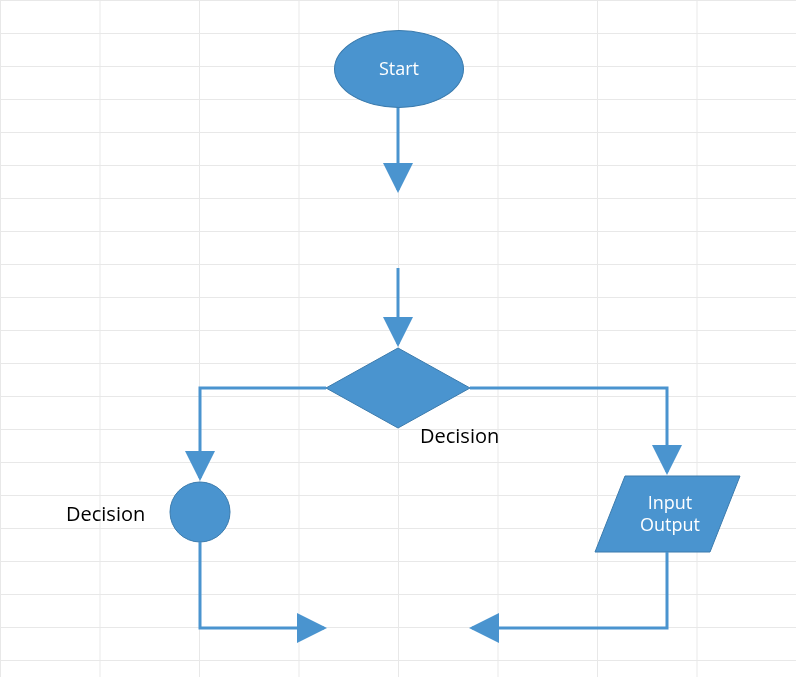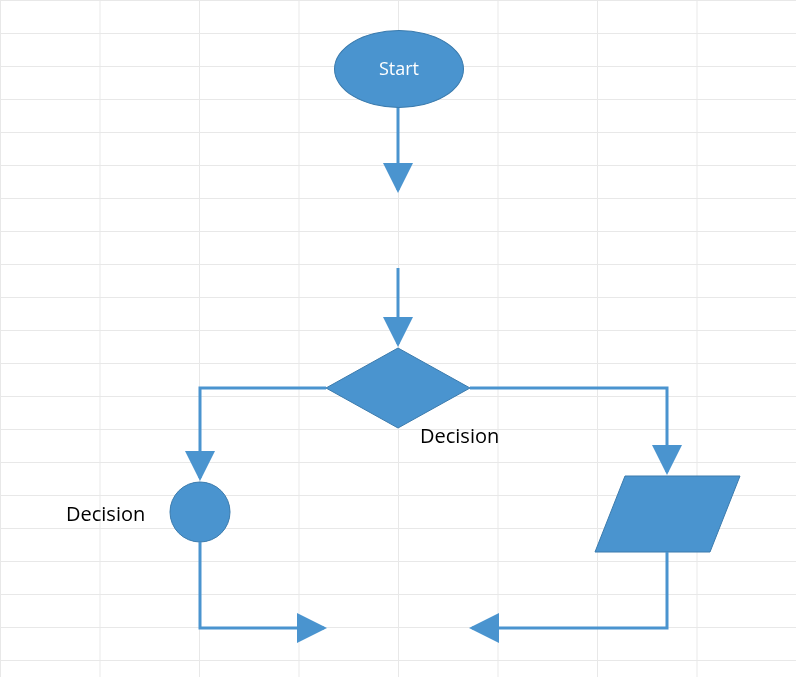--- a/index.html
+++ b/index.html
@@ -107,18 +107,24 @@
 
   <div class="shape ellipse fill" style="left:334px; top:18px; width:128px; height:76px;">
     <span>Start</span>
   </div>
 
 
   <div class="label" style="left:420px; top:410px;">Decision</div>
 
   <div class="label" style="left:66px; top:488px;">Decision</div>
 
+  <div class="shape" style="left:612px; top:464px; width:116px; height:76px; color:#fff;">
+    <div>
+      <div>Input</div>
+      <div>Output</div>
+    </div>
+  </div>
 
 
   <div style="position:absolute; left:326px; top:336px; width:144px; height:80px;"></div>
   <div style="position:absolute; left:170px; top:470px; width:60px; height:60px;"></div>
 
 </div>
 
 </body></html>

